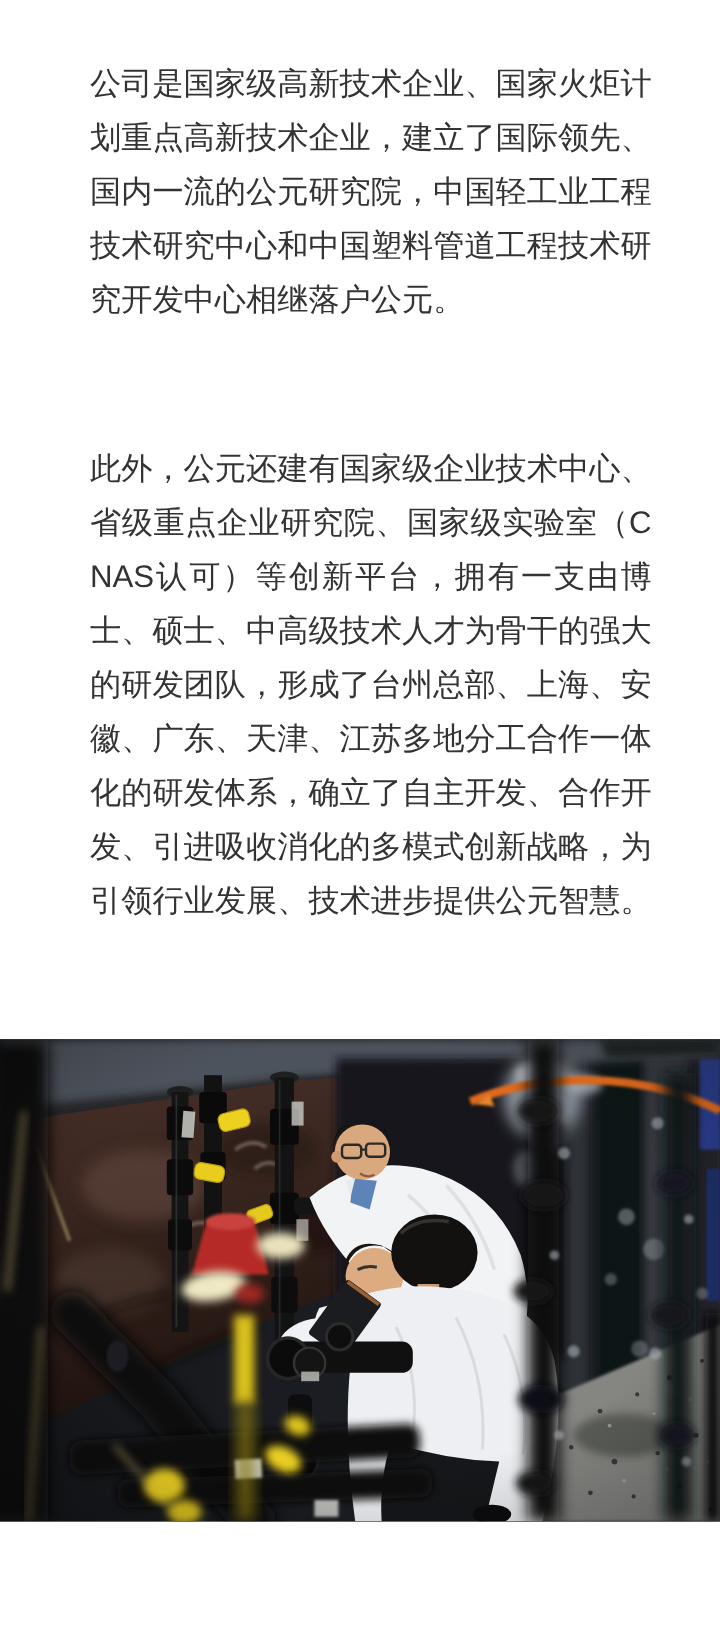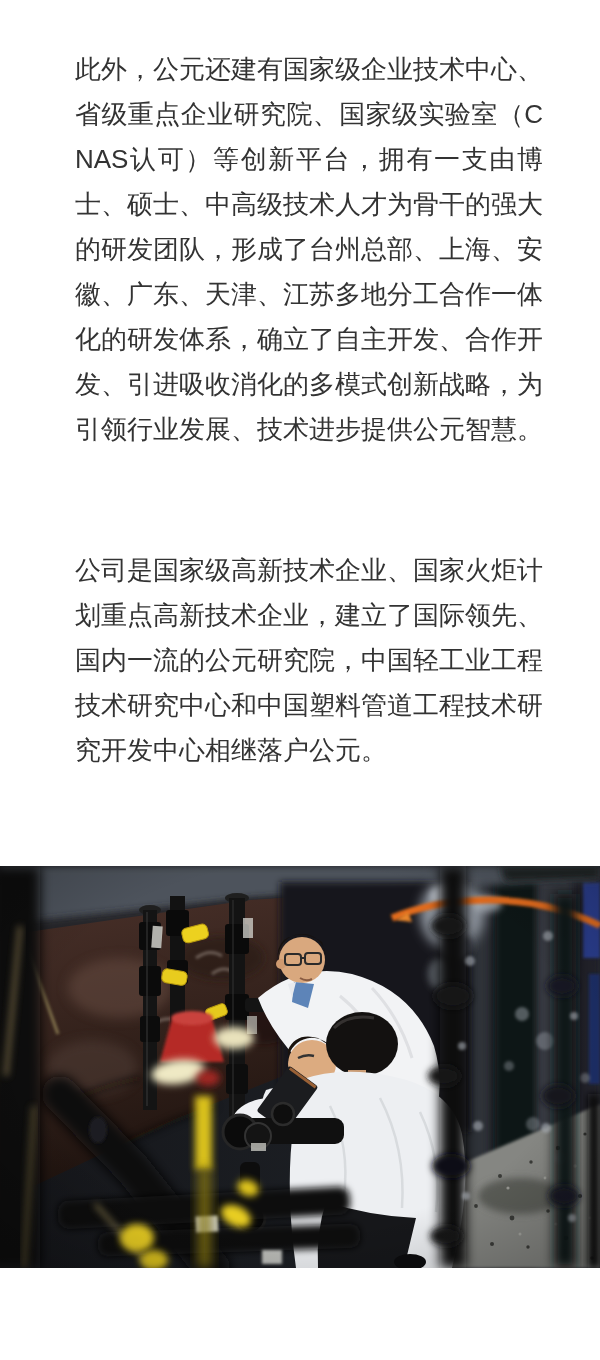--- a/index.html
+++ b/index.html
@@ -45,22 +45,22 @@
     overflow: hidden;
   }
   .photo svg { display: block; width: 600px; height: 402px; }
 </style>
 </head>
 <body>
 
 <main class="page">
 
   <section class="intro">
+    <p>公司是国家级高新技术企业、国家火炬计划重点高新技术企业，建立了国际领先、国内一流的公元研究院，中国轻工业工程技术研究中心和中国塑料管道工程技术研究开发中心相继落户公元。</p>
     <p>此外，公元还建有国家级企业技术中心、省级重点企业研究院、国家级实验室（CNAS认可）等创新平台，拥有一支由博士、硕士、中高级技术人才为骨干的强大的研发团队，形成了台州总部、上海、安徽、广东、天津、江苏多地分工合作一体化的研发体系，确立了自主开发、合作开发、引进吸收消化的多模式创新战略，为引领行业发展、技术进步提供公元智慧。</p>
-    <p>公司是国家级高新技术企业、国家火炬计划重点高新技术企业，建立了国际领先、国内一流的公元研究院，中国轻工业工程技术研究中心和中国塑料管道工程技术研究开发中心相继落户公元。</p>
   </section>
 
   <figure class="photo" aria-label="三位研发人员身穿白大褂在实验室中查看黑色管道与黄色阀门检测设备">
     <svg viewBox="0 0 600 402" xmlns="http://www.w3.org/2000/svg">
       <defs>
         <linearGradient id="bgGrad" x1="0" y1="0" x2="1" y2="0">
           <stop offset="0" stop-color="#15161a"></stop>
           <stop offset="0.6" stop-color="#1c1f24"></stop>
           <stop offset="1" stop-color="#2a2d33"></stop>
         </linearGradient>

